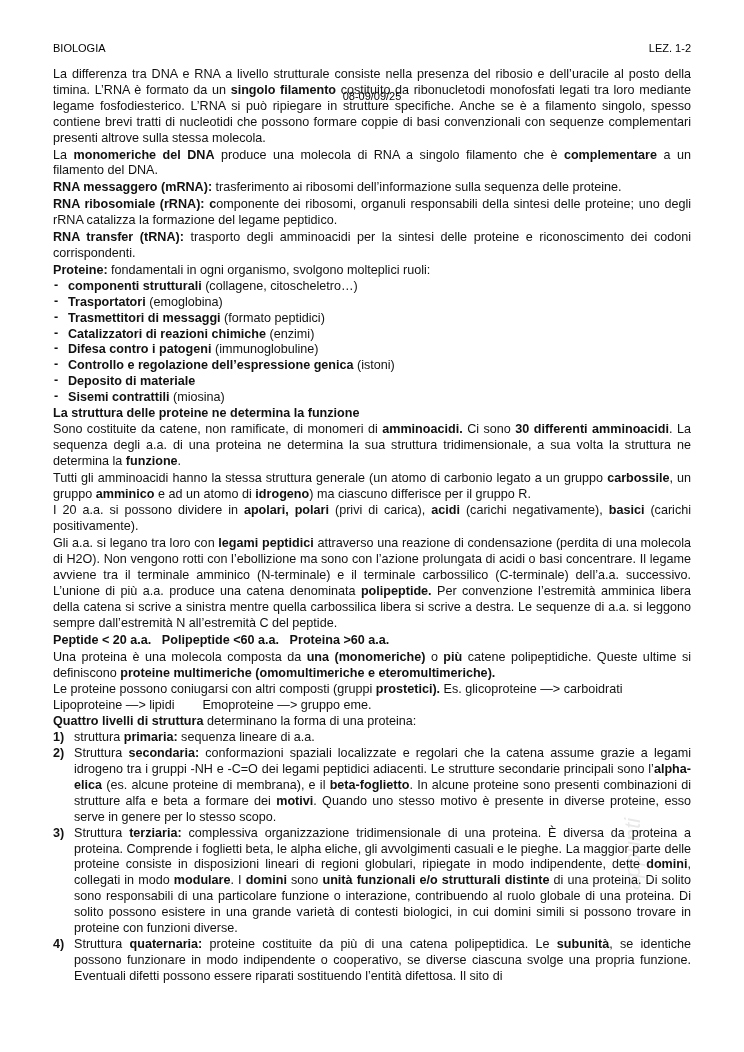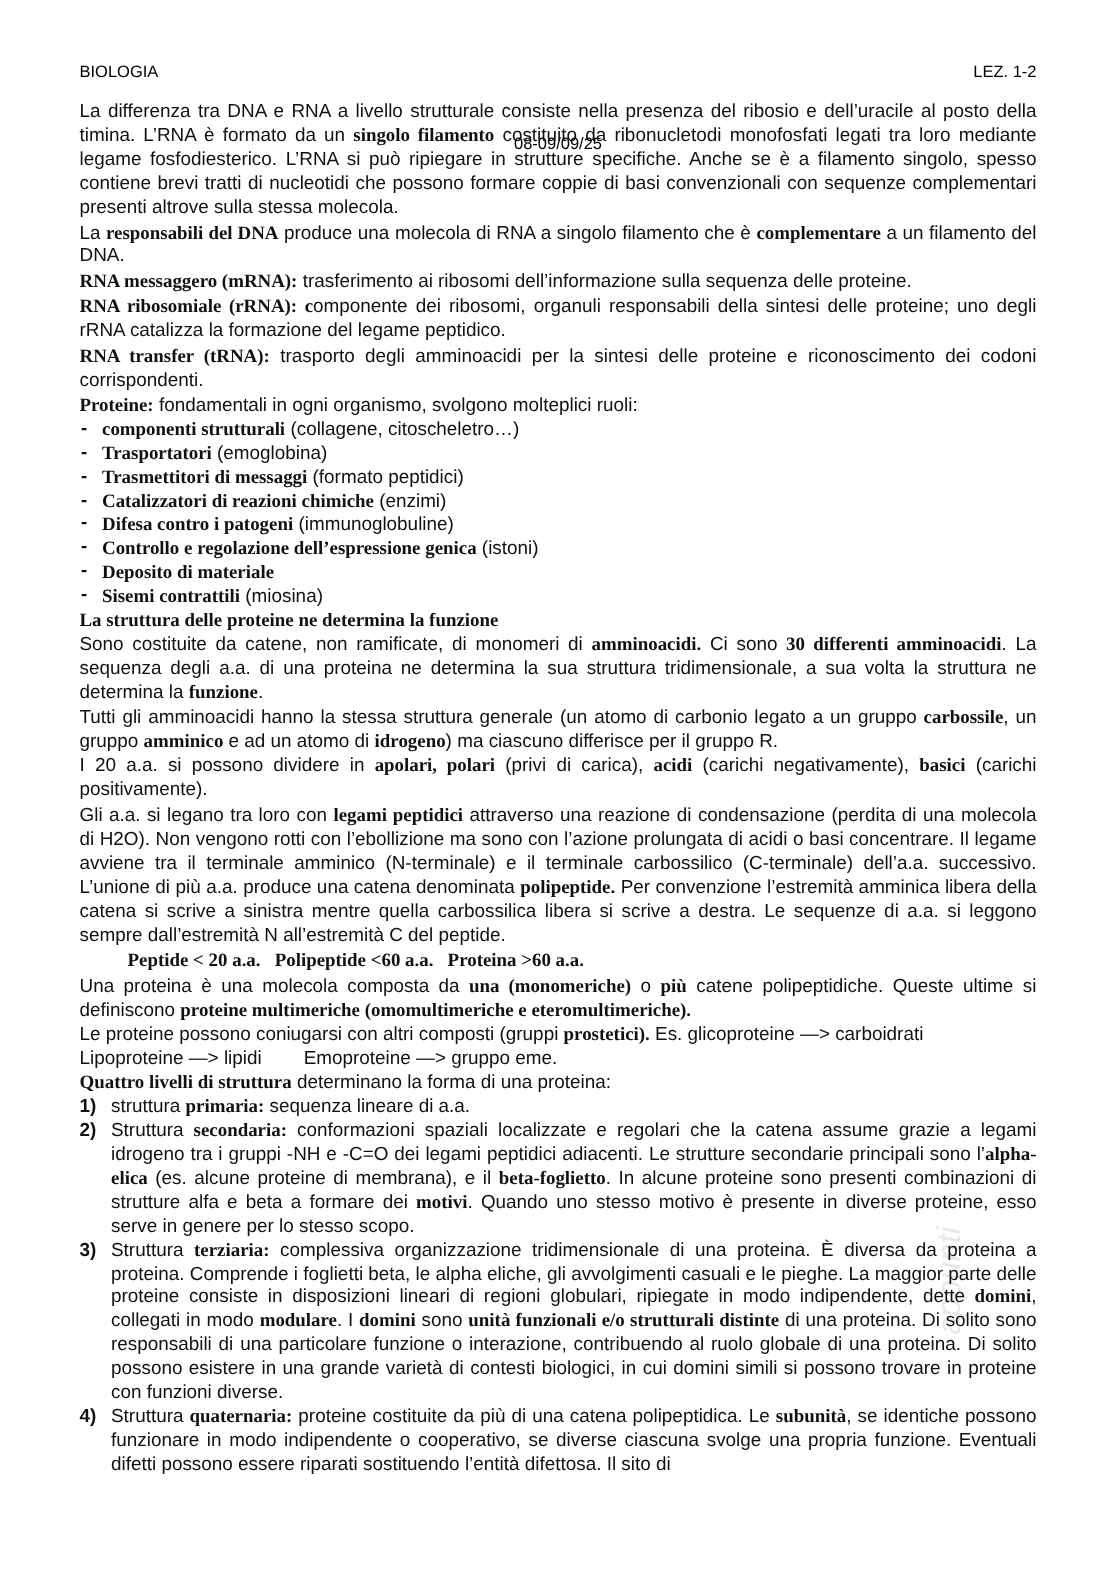--- a/index.html
+++ b/index.html
@@ -13,21 +13,21 @@
   }
   .header .l { position: absolute; left: 0; top: 0; }
   .header .c { position: absolute; left: 0; width: 100%; text-align: center; top: 0; margin-top: 48px; }
   .header .r { position: absolute; right: 0; top: 0; }
   .content {
     position: absolute; top: 67px; left: 53px; width: 638px;
     font-size: 12.6px; line-height: 15.9px; color: #111;
   }
   p { margin: 0; text-align: justify; }
   p.gap { margin-top: 1px; }
-  b { font-weight: bold; font-family: Liberation Serif, serif; }
+  b { font-weight: bold; }
   ul.dash { list-style: none; margin: 0; padding: 0; }
   ul.dash li { position: relative; padding-left: 15px; }
   ul.dash li::before { content: "-"; position: absolute; left: 1px; top: -1px; font-weight: bold; }
   ol.levels { list-style: none; margin: 0; padding: 0; }
   ol.levels li { position: relative; padding-left: 21px; text-align: justify; }
   ol.levels li .num { position: absolute; left: 0; top: 0; font-weight: bold; }
   .watermark {
     position: absolute; left: 620px; top: 590px; width: 30px; height: 300px;
     color: #d9d9d9; font-size: 22px; font-style: italic;
     writing-mode: vertical-rl; transform: rotate(180deg); opacity: 0.6;
@@ -43,21 +43,21 @@
   <span class="r">LEZ. 1-2</span>
 </div>
 
 <div class="watermark">appunti</div>
 
 <div class="content">
   <p>
     <span>La differenza tra DNA e RNA a livello strutturale consiste nella presenza del ribosio e dell’uracile al posto della timina. L’RNA è formato da un </span><b>singolo filamento</b><span> costituito da ribonucletodi monofosfati legati tra loro mediante legame fosfodiesterico. L’RNA si può ripiegare in strutture specifiche. Anche se è a filamento singolo, spesso contiene brevi tratti di nucleotidi che possono formare coppie di basi convenzionali con sequenze complementari presenti altrove sulla stessa molecola.</span>
   </p>
   <p class="gap">
-    <span>La </span><b>responsabili del DNA</b><span> produce una molecola di RNA a singolo filamento che è </span><b>complementare</b><span> a un filamento del DNA.</span>
+    <span>La </span><b>monomeriche del DNA</b><span> produce una molecola di RNA a singolo filamento che è </span><b>complementare</b><span> a un filamento del DNA.</span>
   </p>
   <p class="gap">
     <b>RNA messaggero (mRNA):</b><span> trasferimento ai ribosomi dell’informazione sulla sequenza delle proteine.</span>
   </p>
   <p class="gap">
     <b>RNA ribosomiale (rRNA): c</b><span>omponente dei ribosomi, organuli responsabili della sintesi delle proteine; uno degli rRNA catalizza la formazione del legame peptidico.</span>
   </p>
   <p class="gap">
     <b>RNA transfer (tRNA):</b><span> trasporto degli amminoacidi per la sintesi delle proteine e riconoscimento dei codoni corrispondenti.</span>
   </p>
@@ -83,21 +83,21 @@
   </p>
   <p class="gap">
     <span>Tutti gli amminoacidi hanno la stessa struttura generale (un atomo di carbonio legato a un gruppo </span><b>carbossile</b><span>, un gruppo </span><b>amminico</b><span> e ad un atomo di </span><b>idrogeno</b><span>) ma ciascuno differisce per il gruppo R.</span>
   </p>
   <p class="gap">
     <span>I 20 a.a. si possono dividere in </span><b>apolari, polari</b><span> (privi di carica), </span><b>acidi</b><span> (carichi negativamente), </span><b>basici</b><span> (carichi positivamente).</span>
   </p>
   <p class="gap">
     <span>Gli a.a. si legano tra loro con </span><b>legami peptidici</b><span> attraverso una reazione di condensazione (perdita di una molecola di H2O). Non vengono rotti con l’ebollizione ma sono con l’azione prolungata di acidi o basi concentrare. Il legame avviene tra il terminale amminico (N-terminale) e il terminale carbossilico (C-terminale) dell’a.a. successivo. L’unione di più a.a. produce una catena denominata </span><b>polipeptide.</b><span> Per convenzione l’estremità amminica libera della catena si scrive a sinistra mentre quella carbossilica libera si scrive a destra. Le sequenze di a.a. si leggono sempre dall’estremità N all’estremità C del peptide.</span>
   </p>
-  <p class="gap" style="white-space:pre;margin-left:32px;"><b>Peptide &lt; 20 a.a.   Polipeptide &lt;60 a.a.   Proteina &gt;60 a.a.</b></p>
+  <p class="gap" style="white-space:pre;"><b>Peptide &lt; 20 a.a.   Polipeptide &lt;60 a.a.   Proteina &gt;60 a.a.</b></p>
   <p class="gap">
     <span>Una proteina è una molecola composta da </span><b>una (monomeriche)</b><span> o </span><b>più</b><span> catene polipeptidiche. Queste ultime si definiscono </span><b>proteine multimeriche (omomultimeriche e eteromultimeriche).</b>
   </p>
   <p class="gap" style="text-align:left;">
     <span>Le proteine possono coniugarsi con altri composti (gruppi </span><b>prostetici).</b><span> Es. glicoproteine —&gt; carboidrati</span><br>
     <span style="white-space:pre;">Lipoproteine —&gt; lipidi        Emoproteine —&gt; gruppo eme.</span>
   </p>
   <p>
     <b>Quattro livelli di struttura</b><span> determinano la forma di una proteina:</span>
   </p>

